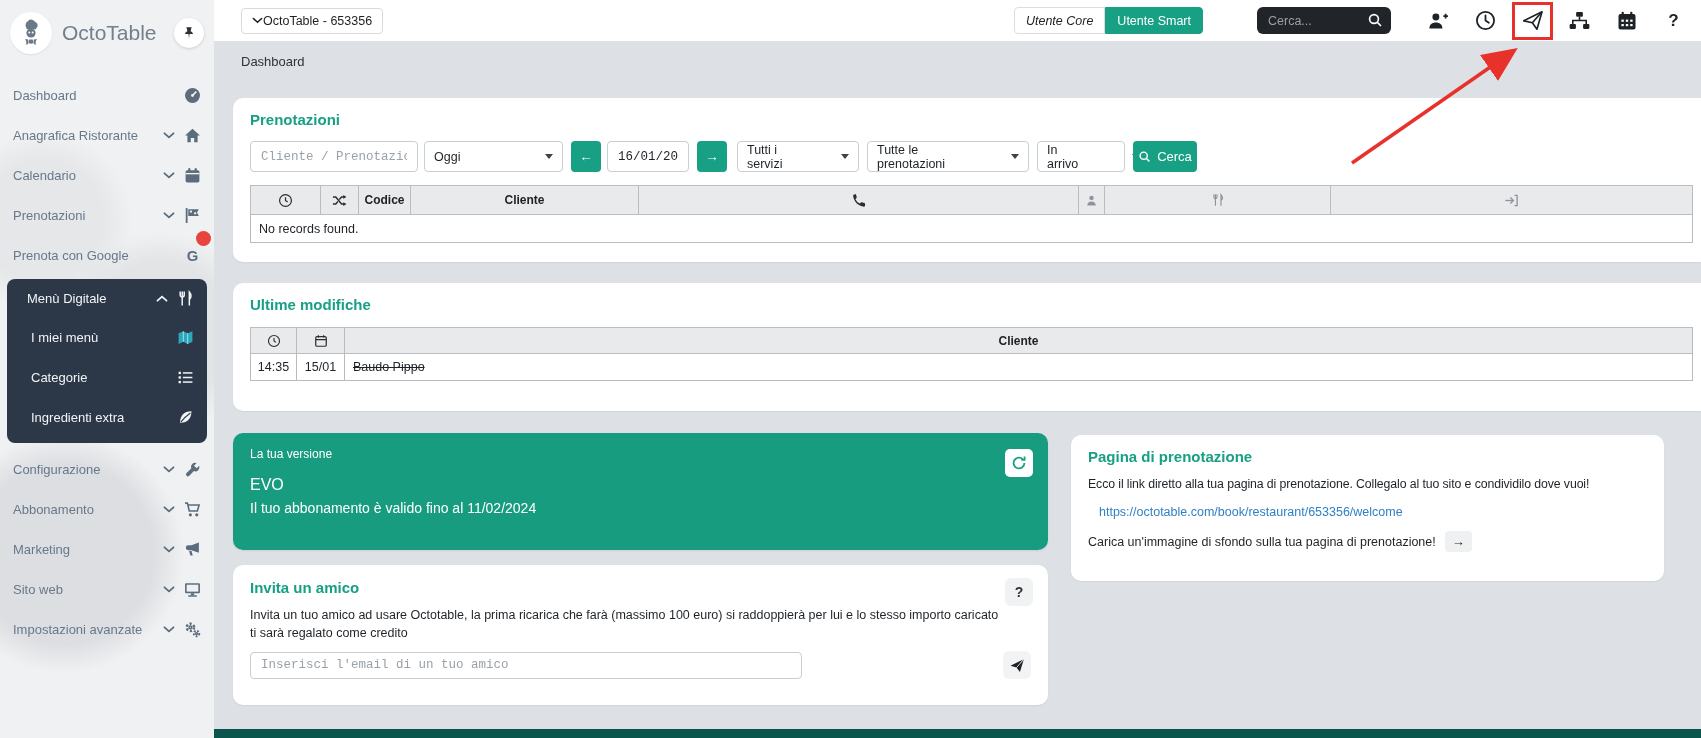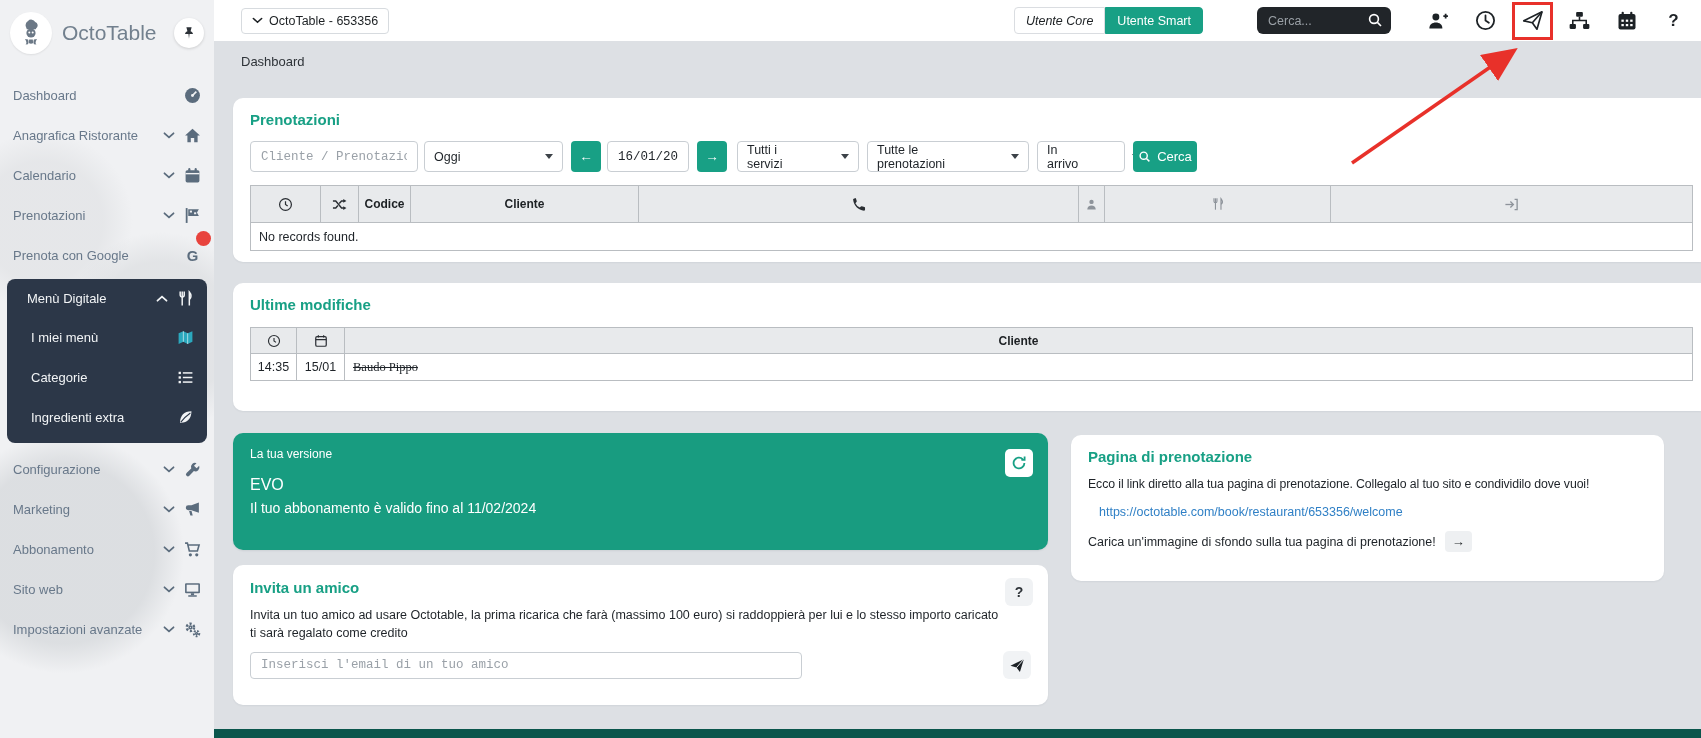--- a/index.html
+++ b/index.html
@@ -23,21 +23,21 @@
   .chev.up { transform:rotate(180deg); }
   .sicn { width:17px; height:17px; flex:none; }
   .side-panel { margin:4px 7px 6px 7px; background:#2c3748; border-radius:8px; padding-bottom:6px; }
   .side-panel .side-item { height:38px;padding-left:20px; }
   .side-panel .side-label { color:#f2f4f6; }
   .side-panel .sub { padding-left:24px; height:40px; }
   .red-dot { position:absolute; left:196px; top:231px; width:15px; height:15px; border-radius:50%; background:#e8433d; z-index:6; }
 
   
   .topbar { position:absolute; left:214px; top:0; right:0; height:41px; background:#fff; display:flex; align-items:center; padding:0 12px 0 27px; z-index:4; }
-  .rest-select { display:flex; align-items:center; gap:6px; background:#fff; border:1px solid #d7dbdf; border-radius:4px; height:26px; padding:0 10px; font-size:12.5px; color:#1d2124; cursor:pointer; font-family:inherit; }
+  .rest-select { display:flex; align-items:center; background:#fff; border:1px solid #d7dbdf; border-radius:4px; height:26px; padding:0 10px; font-size:12.5px; color:#1d2124; cursor:pointer; font-family:inherit; }
   .tb-right { margin-left:auto; display:flex; align-items:center; }
   .seg-btn { height:27px; padding:0 11px; font-size:12.5px; border:1px solid #dadde1; background:#fff; color:#1d2124; cursor:pointer; font-family:inherit; }
   .seg-core { border-radius:4px 0 0 4px;font-style:italic; }
   .seg-smart { border-radius:0 4px 4px 0; background:#18a085; border-color:#18a085; color:#fff; }
   .tb-search { position:relative; margin-left:22px; width:166px;padding-left:32px; }
   .tb-search input { width:100%; height:27px; background:#212529; border:none; border-radius:6px; color:#e8eaec; font-size:12.5px; padding:0 30px 0 11px; font-family:inherit; }
   .tb-search input::placeholder { color:#9aa0a6; }
   .tb-search .mag { position:absolute; right:8px; top:5px; }
   .tb-icons { display:flex; align-items:center; margin-left:16px; }
   .tb-icon-btn { width:31px; height:34px; background:none; border:none; display:flex; align-items:center; justify-content:center; cursor:pointer; margin-left:16px; position:relative; }
@@ -57,32 +57,32 @@
   .filters { display:flex; align-items:center; margin-top:13px; }
   .inp { border:1px solid #c9ced3; border-radius:4px; height:31px; padding:0 10px; font-size:12.5px; color:#1e2328; font-family:Liberation Mono, monospace; }
   .inp::placeholder { color:#9aa1a8; }
   .sel { display:flex; align-items:center; justify-content:space-between; background:#fff; border:1px solid #c9ced3; border-radius:4px; height:31px; padding:0 9px; font-size:12.5px; color:#1e2328; cursor:pointer;gap:46px; }
   .caret { width:0; height:0; border-left:4px solid transparent; border-right:4px solid transparent; border-top:5px solid #3c4248; margin-left:8px; }
   .tealbtn { background:#18a085; color:#fff; border:none; border-radius:4px; height:31px; font-size:13.5px; cursor:pointer; display:flex; align-items:center; justify-content:center; font-family:inherit; }
   .btn-arrow { width:30px; }
   .btn-cerca { width:64px; gap:6px; font-size:13px; }
   .date-inp { width:82px; text-align:center; }
 
-  .grid-head { display:grid; background:#e8eaec; border:1px solid #b9bdc1; height:38px; font-size:12px; font-weight:700; color:#1d2124; }
+  .grid-head { display:grid; background:#e8eaec; border:1px solid #b9bdc1; height:30px; font-size:12px; font-weight:700; color:#1d2124; }
   .grid-head > div { display:flex; align-items:center; justify-content:center; border-right:1px solid #b9bdc1; overflow:hidden; }
   .grid-head > div:last-child { border-right:none; }
   .pren-cols { grid-template-columns:70px 38px 52px 228px 440px 26px 226px 1fr; }
   .pren-empty { border:1px solid #b9bdc1; border-top:none; height:28px; display:flex; align-items:center; padding-left:8px; font-size:12.5px; color:#1e2328; background:#fff; }
 
   .card-ult { left:19px; top:242px; width:1477px; height:128px; padding:13px 17px; }
   .ult-cols { grid-template-columns:46px 48px 1fr; }
   .ult-head { height:27px; }
   .ult-row { display:grid; grid-template-columns:46px 48px 1fr; height:27px; border:1px solid #b9bdc1; border-top:none; font-size:12.5px; background:#fff; }
   .ult-row > div { display:flex; align-items:center; justify-content:center; border-right:1px solid #b9bdc1; }
-  .ult-row > div:last-child { border-right:none; justify-content:flex-start; padding-left:8px;font-family:Liberation Serif, serif; }
+  .ult-row > div:last-child { border-right:none; justify-content:flex-start; padding-left:8px; }
   .struck { text-decoration:line-through; }
 
   .card-vers { left:19px; top:392px; width:815px; height:117px; background:#189c80; border-radius:10px; position:absolute; padding:14px 17px; color:#fff; box-shadow:0 1px 2px rgba(25,35,45,.08); }
   .vers-label { font-size:12px; }
   .vers-name { font-size:16px; margin-top:15px; }
   .vers-valid { font-size:14px; margin-top:6px; }
   .refresh-btn { position:absolute; right:15px; top:16px; width:28px; height:28px; background:#fff; border:none; border-radius:5px; cursor:pointer; display:flex; align-items:center; justify-content:center; }
 
   .card-invita { left:19px; top:524px; width:815px; height:140px; padding:14px 17px; }
   .help-btn { position:absolute; right:15px; top:13px; width:28px; height:28px; background:#f0f2f4; border:none; border-radius:6px; font-size:14px; font-weight:700; color:#2e3338; cursor:pointer; font-family:inherit; }
@@ -220,37 +220,37 @@
     <div class="side-item">
       <span class="side-label">Configurazione</span>
       <svg class="chev" viewBox="0 0 12 7">
           <path d="M1.5 1.3 L6 5.4 L10.5 1.3" stroke="#5b6c7d" stroke-width="1.8" fill="none" stroke-linecap="round"></path>
         </svg>
       <svg class="sicn" viewBox="0 0 16 16">
           <path fill="#5b6c7d" d="M14.3 4.5 a3.9 3.9 0 0 1-5 5 L5 13.9 a1.8 1.8 0 1 1-2.6-2.6 L6.8 7 a3.9 3.9 0 0 1 5-5 L9.4 4.4 l2.5 2.5 Z"></path>
         </svg>
     </div>
     <div class="side-item">
-      <span class="side-label">Marketing</span>
-      <svg class="chev" viewBox="0 0 12 7">
-          <path d="M1.5 1.3 L6 5.4 L10.5 1.3" stroke="#5b6c7d" stroke-width="1.8" fill="none" stroke-linecap="round"></path>
-        </svg>
-      <svg class="sicn" viewBox="0 0 16 16">
-          <path fill="#5b6c7d" d="M14 1.5 V11 L7 8.6 H4 a2.3 2.3 0 0 1 0-4.6 H7 Z M4.8 9.4 l1.2 4.2 h2.2 l-1.1-4.2 Z"></path>
-        </svg>
-    </div>
-    <div class="side-item">
       <span class="side-label">Abbonamento</span>
       <svg class="chev" viewBox="0 0 12 7">
           <path d="M1.5 1.3 L6 5.4 L10.5 1.3" stroke="#5b6c7d" stroke-width="1.8" fill="none" stroke-linecap="round"></path>
         </svg>
       <svg class="sicn" viewBox="0 0 16 16">
           <path d="M1 2 h2.2 l1.8 7.4 h7.6 l1.6-5.6 H4" stroke="#5b6c7d" stroke-width="1.5" fill="none"></path>
           <circle cx="6" cy="13" r="1.5" fill="#5b6c7d"></circle>
           <circle cx="12" cy="13" r="1.5" fill="#5b6c7d"></circle>
+        </svg>
+    </div>
+    <div class="side-item">
+      <span class="side-label">Marketing</span>
+      <svg class="chev" viewBox="0 0 12 7">
+          <path d="M1.5 1.3 L6 5.4 L10.5 1.3" stroke="#5b6c7d" stroke-width="1.8" fill="none" stroke-linecap="round"></path>
+        </svg>
+      <svg class="sicn" viewBox="0 0 16 16">
+          <path fill="#5b6c7d" d="M14 1.5 V11 L7 8.6 H4 a2.3 2.3 0 0 1 0-4.6 H7 Z M4.8 9.4 l1.2 4.2 h2.2 l-1.1-4.2 Z"></path>
         </svg>
     </div>
     <div class="side-item">
       <span class="side-label">Sito web</span>
       <svg class="chev" viewBox="0 0 12 7">
           <path d="M1.5 1.3 L6 5.4 L10.5 1.3" stroke="#5b6c7d" stroke-width="1.8" fill="none" stroke-linecap="round"></path>
         </svg>
       <svg class="sicn" viewBox="0 0 16 16">
           <rect x="1" y="2" width="14" height="9.5" rx="1" fill="#5b6c7d"></rect>
           <rect x="2.5" y="3.5" width="11" height="6.5" fill="#f0f1f3"></rect>

